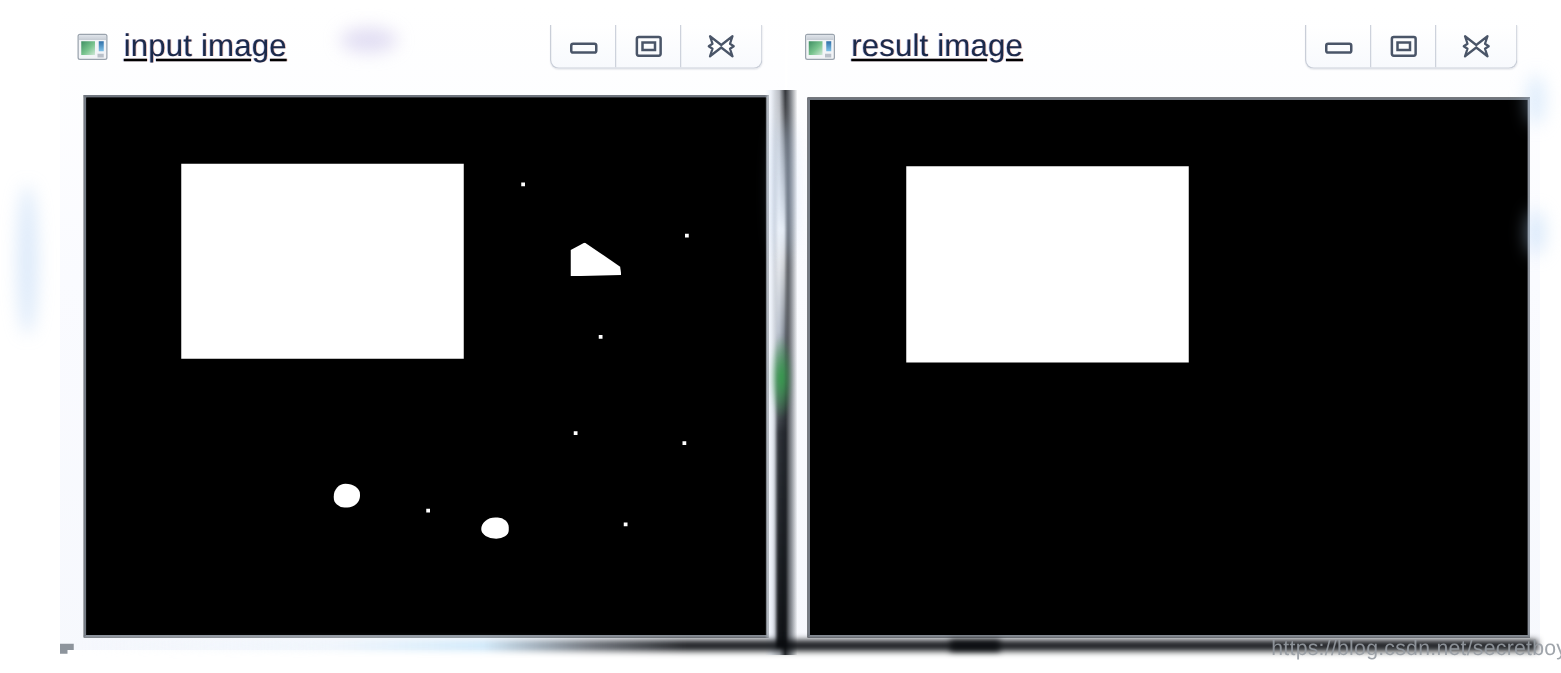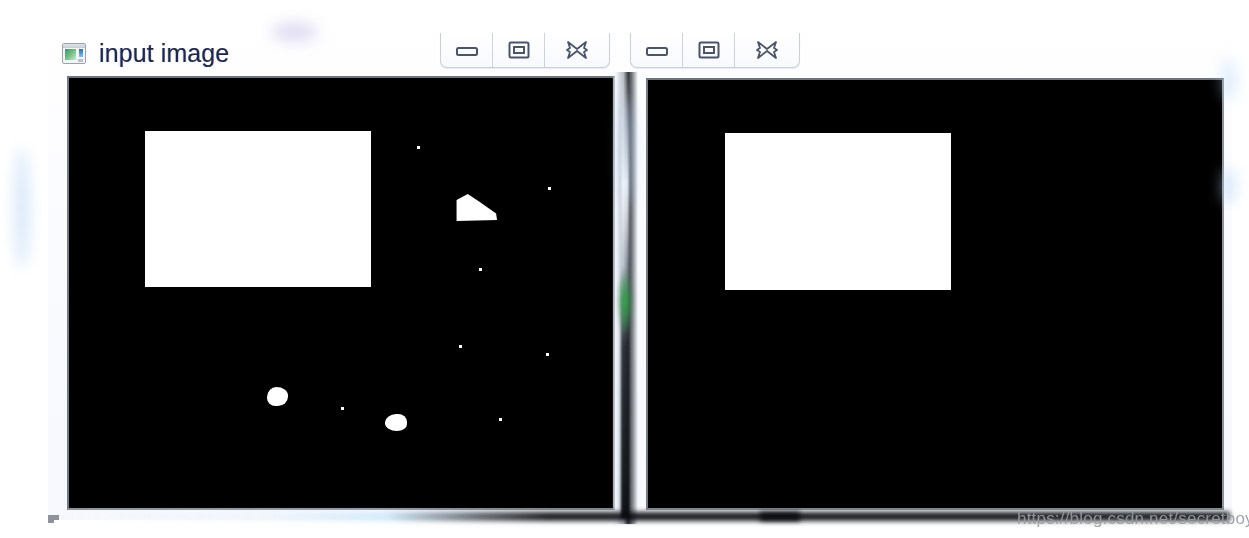--- a/index.html
+++ b/index.html
@@ -35,22 +35,23 @@
   }
 
   
   .titlebar {
     position: absolute;
     left: 0;
     top: 0;
     height: 62px;
     right: 0;
     display: flex;
-    align-items: flex-end;
+    align-items: center;
     border-radius: 8px 8px 0 0;
+    text-decoration: underline;
   }
   .title-left {
     display: flex;
     align-items: center;
     gap: 13px;
     padding-left: 14px;
     flex: 1 1 auto;
     min-width: 0;
   }
   .app-icon {
@@ -282,20 +283,29 @@
     <div class="shape-dot" style="left:272px; top:329px; width:3px; height:3px;"></div>
     <div class="shape-dot" style="left:430px; top:340px; width:3px; height:3px;"></div>
   </div>
 </div>
 
 <div class="window" id="win-right" style="left:630px; top:6px; width:602px; height:514px;">
 
   <div class="glass-frame"></div>
 
   <div class="titlebar">
+    <div class="title-left">
+      <div class="app-icon">
+        <div class="icon-top"></div>
+        <div class="icon-pic"></div>
+        <div class="icon-bar"></div>
+        <div class="icon-foot"></div>
+      </div>
+      <div class="window-title">result image</div>
+    </div>
 
     <div class="caption-buttons">
       <div class="cap-btn">
         <svg width="28" height="14" viewBox="0 0 28 14" aria-hidden="true">
           <rect x="4" y="5" width="20" height="7" rx="1.5" fill="none" stroke="#4a5568" stroke-width="2"></rect>
         </svg>
       </div>
       <div class="cap-btn">
         <svg width="24" height="20" viewBox="0 0 24 20" aria-hidden="true">
           <rect x="2.5" y="2.5" width="19" height="15" rx="1.5" fill="none" stroke="#4a5568" stroke-width="2"></rect>

